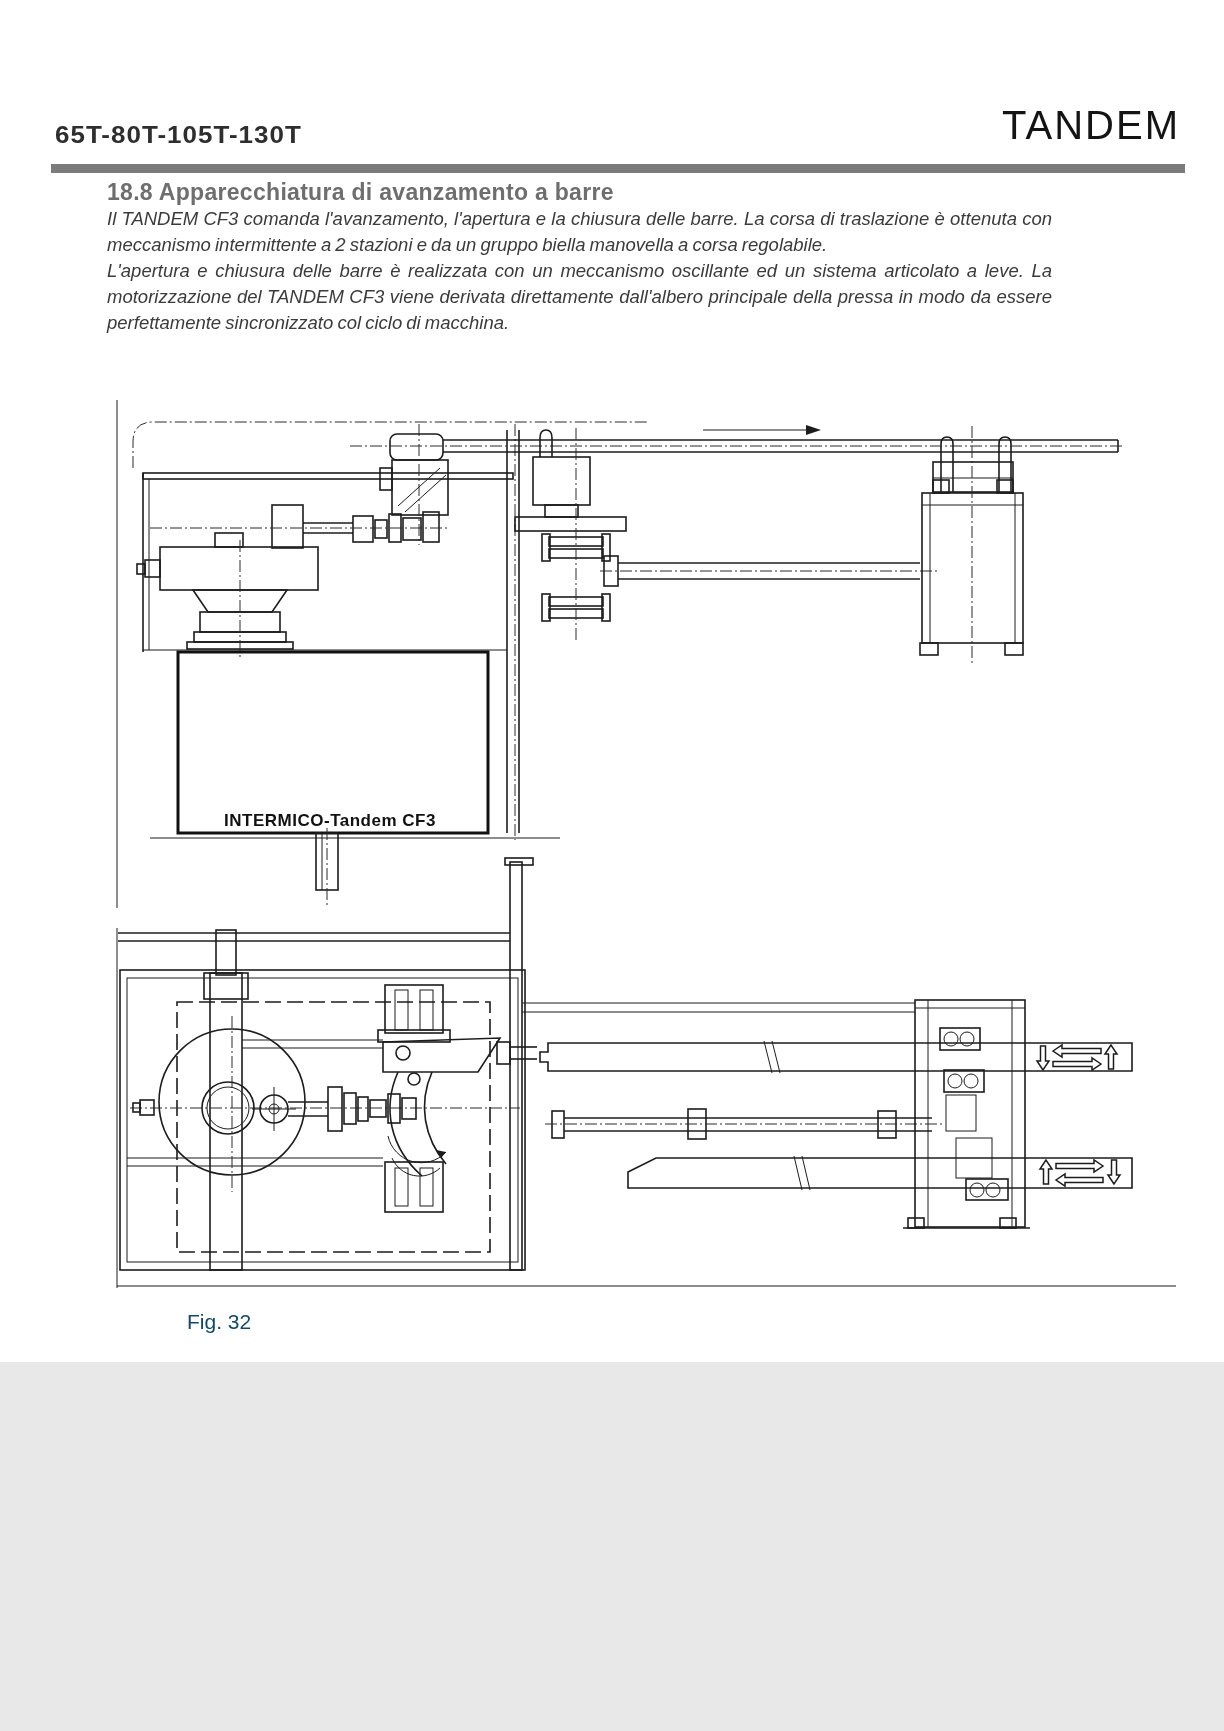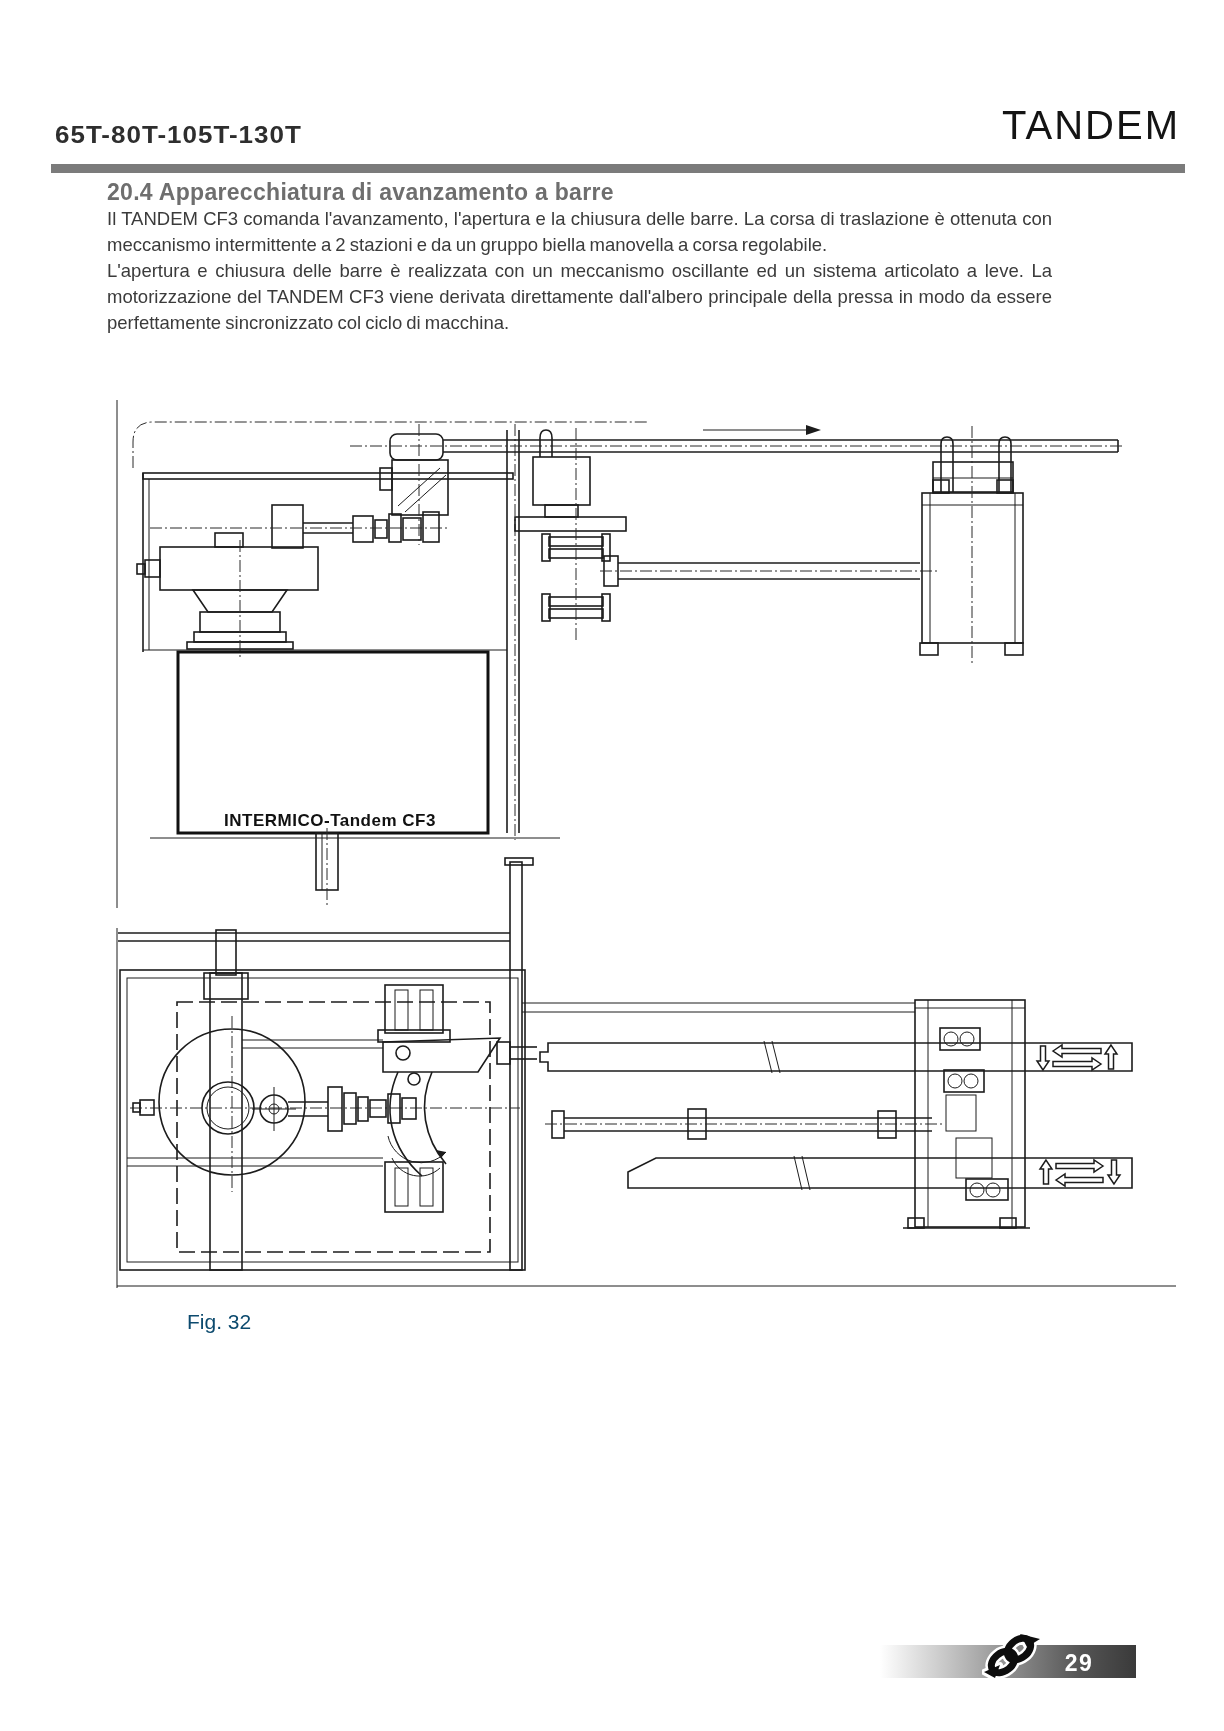--- a/index.html
+++ b/index.html
@@ -1,28 +1,28 @@
 <!DOCTYPE html>
 <html><head>
 <meta charset="utf-8">
 <style>
   html,body{margin:0;padding:0;background:#e8e8e8;}
   .page{
-    position:relative;width:1224px;height:1731px;background:#ffffff;
+    position:relative;width:1224px;height:1362px;background:#ffffff;
     font-family:"Liberation Sans", sans-serif;overflow:hidden;
     margin:0 auto;
   }
   .abs{position:absolute;}
   
   .models{left:55px;top:121px;font-size:26px;letter-spacing:1px;color:#2e2e2e;font-weight:bold;transform:scaleY(.92);transform-origin:left top;}
   .brand{right:44px;top:103px;font-size:40px;letter-spacing:2px;color:#141414;font-weight:400;}
   .header-rule{left:51px;top:164px;width:1134px;height:9px;background:#7b7b7b;}
   
   .sec-heading{left:107px;top:179px;font-size:23px;font-weight:bold;color:#6e6e6e;letter-spacing:.3px;}
-  .bodytext{left:107px;top:206px;width:945px;font-size:18.5px;line-height:26px;color:#3b3b3b;text-align:justify;word-spacing:-1px;}
+  .bodytext{left:107px;top:206px;width:945px;font-size:18.5px;line-height:26px;color:#3b3b3b;text-align:justify;word-spacing:-1px;font-style:italic;}
   .bodytext p{margin:0;}
   
   .fig{pointer-events:none;}
   .fig-caption{left:187px;top:1310px;font-size:21px;color:#0c4a6e;}
   
   .s{fill:none;stroke:#1c1c1c;stroke-width:1.6;}
   .th{fill:none;stroke:#1c1c1c;stroke-width:1;}
   .bx{fill:none;stroke:#111;stroke-width:3;}
   .dd{fill:none;stroke:#2a2a2a;stroke-width:1;stroke-dasharray:12 3 2 3;}
   .dsh{fill:none;stroke:#1c1c1c;stroke-width:1.6;stroke-dasharray:16 6;}
@@ -36,21 +36,21 @@
 </style>
 </head>
 <body>
 
 <div class="page">
 
   <div class="abs models">65T-80T-105T-130T</div>
   <div class="abs brand">TANDEM</div>
   <div class="abs header-rule"></div>
 
-  <div class="abs sec-heading">20.4 Apparecchiatura di avanzamento a barre</div>
+  <div class="abs sec-heading">18.8 Apparecchiatura di avanzamento a barre</div>
   <div class="abs bodytext">
     <p>Il TANDEM CF3 comanda l'avanzamento, l'apertura e la chiusura delle barre. La corsa di traslazione è ottenuta con meccanismo intermittente a 2 stazioni e da un gruppo biella manovella a corsa regolabile.</p>
     <p>L'apertura e chiusura delle barre è realizzata con un meccanismo oscillante ed un sistema articolato a leve. La motorizzazione del TANDEM CF3 viene derivata direttamente dall'albero principale della pressa in modo da essere perfettamente sincronizzato col ciclo di macchina.</p>
   </div>
 
   <svg class="abs fig" style="left:100px;top:358px;" width="1030" height="560" viewBox="100 358 1030 560">
 
     <g>
       <line class="th" x1="117" y1="400" x2="117" y2="908"></line>
     </g>

